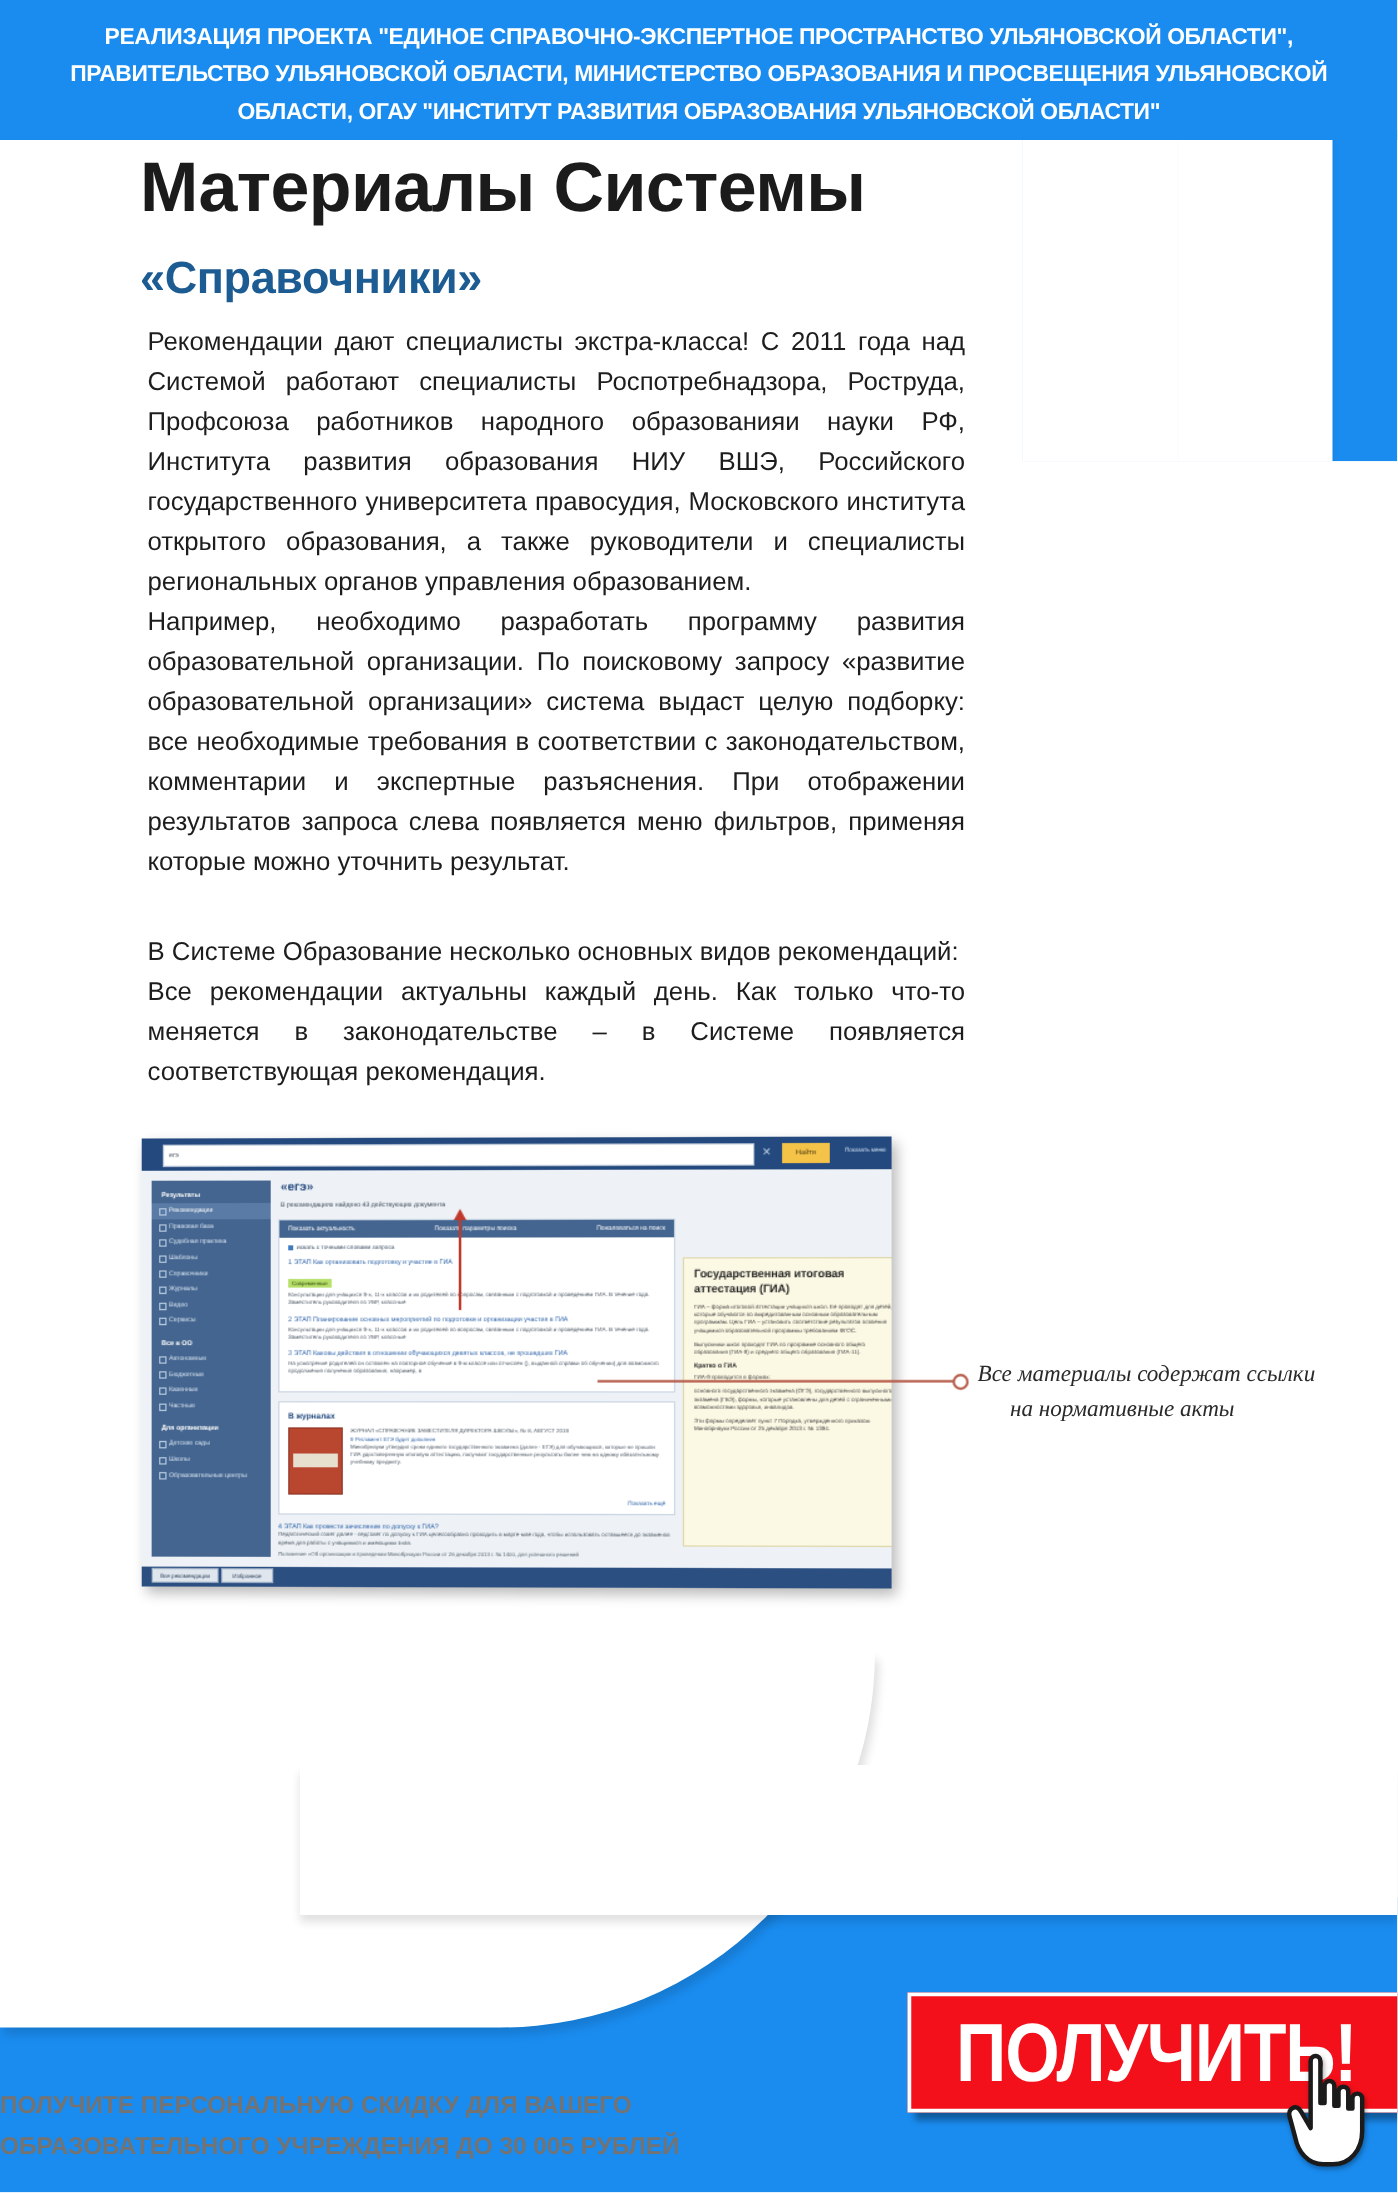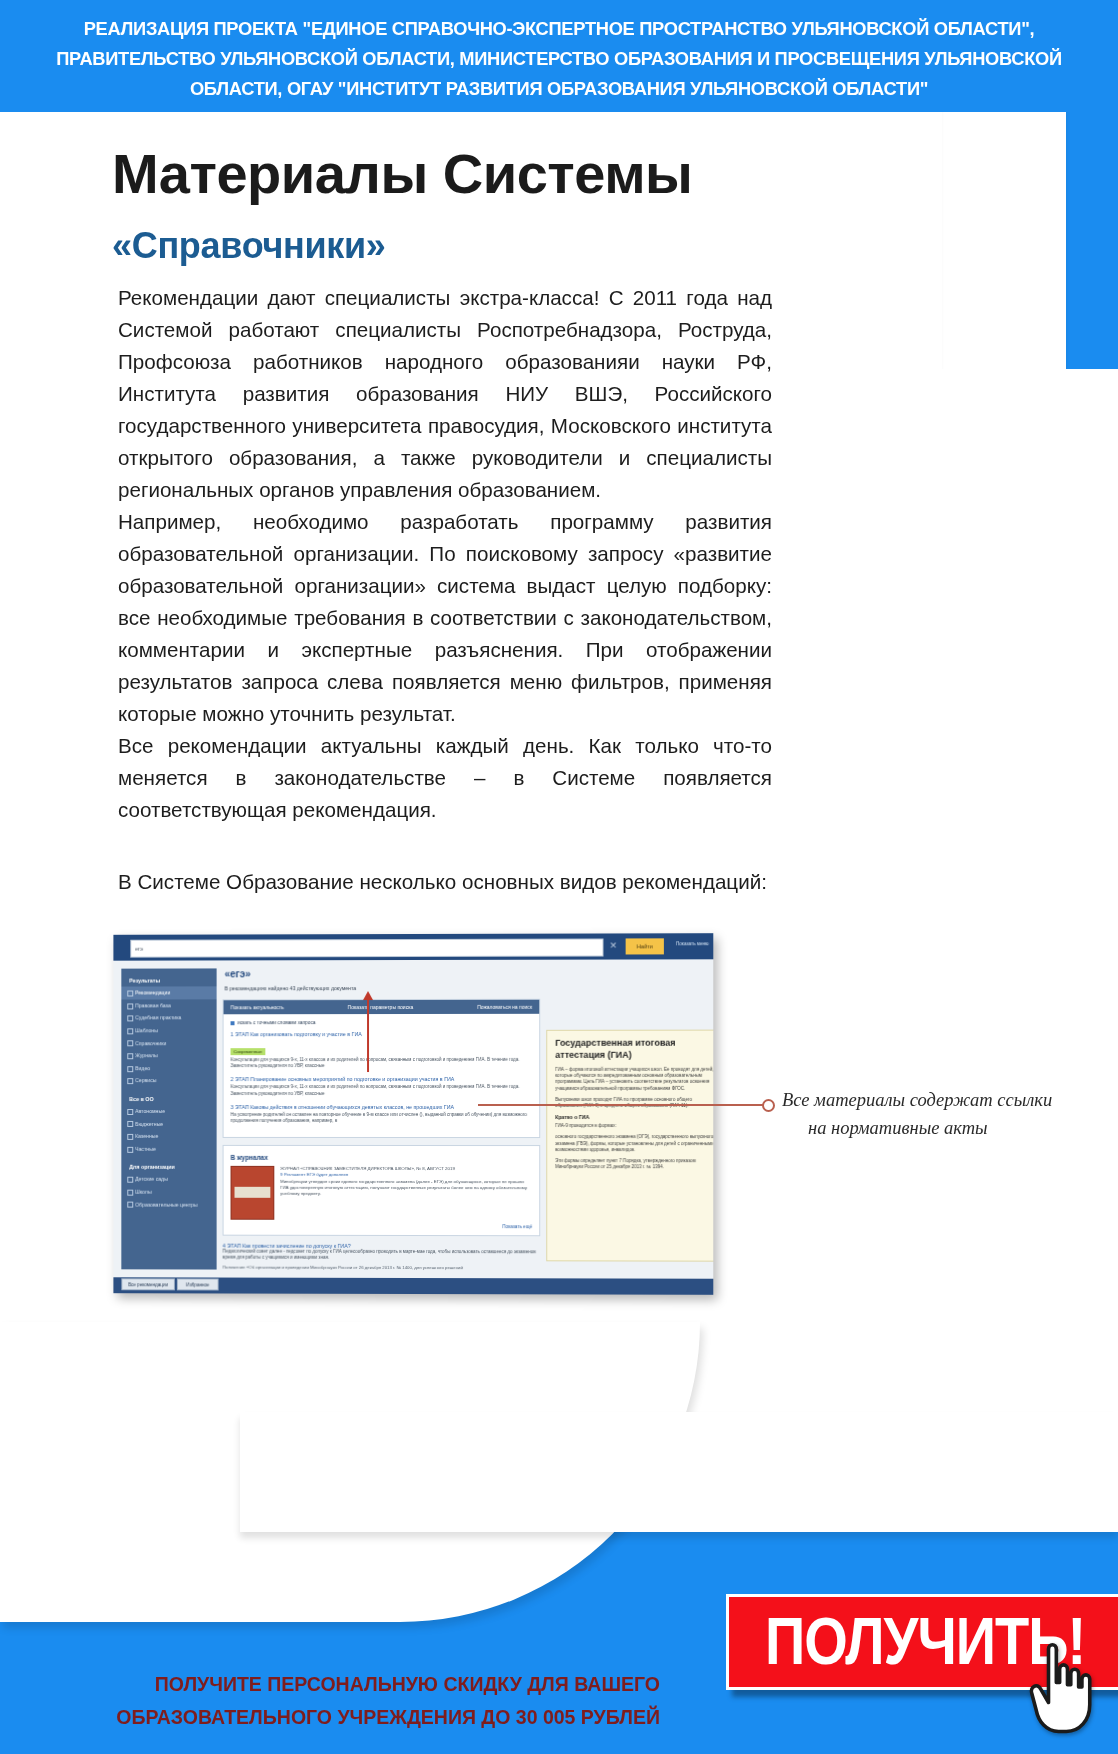--- a/index.html
+++ b/index.html
@@ -79,23 +79,23 @@
   }
   .bottom-white-right{
     position:absolute;left:240px;bottom:222px;width:878px;height:120px;
     background:#ffffff;z-index:2;
     box-shadow:0 6px 7px rgba(0,0,0,0.12);
   }
 
   .bottom-text{
     position:absolute;left:0;bottom:20px;width:660px;
     z-index:6;
-    color:#7f1d1d;font-weight:bold;
+    color:#737373;font-weight:bold;
     font-size:19.5px;line-height:33px;
-    text-align:right;letter-spacing:0px;
+    text-align:left;letter-spacing:0px;
     white-space:nowrap;
   }
   .bottom-text .bline{display:block;}
 
   
   .cta-wrap{
     position:absolute;right:-6px;bottom:64px;z-index:8;
   }
   .cta-button{
     position:relative;
@@ -114,21 +114,21 @@
     transform:scaleY(1.18);
   }
   .cta-hand{
     position:absolute;right:22px;bottom:-46px;
     width:78px;height:96px;z-index:9;
     filter:drop-shadow(1px 2px 2px rgba(0,0,0,.35));
   }
 
   
   .content{
-    position:absolute;left:0;top:124px;width:1118px;
+    position:absolute;left:0;top:100px;width:1118px;
     z-index:5;
   }
   .page-title{
     margin:0;padding:18px 0 0 112px;
     font-size:56px;line-height:64px;
     font-weight:bold;color:#1b1b1b;
     letter-spacing:-0.5px;
   }
   .section-title{
     margin:0;padding:18px 0 4px 112px;
@@ -340,22 +340,22 @@
 
   <div class="content">
 
     <h1 class="page-title">Материалы Системы</h1>
 
     <h2 class="section-title">«Справочники»</h2>
 
     <div class="body-col">
       <p class="para para-lead">Рекомендации дают специалисты экстра-класса! С 2011 года над Системой работают специалисты Роспотребнадзора, Роструда, Профсоюза работников народного образованияи науки РФ, Института развития образования НИУ ВШЭ, Российского государственного университета правосудия, Московского института открытого образования, а также руководители и специалисты региональных органов управления образованием.</p>
       <p class="para para-gap">Например, необходимо разработать программу развития образовательной организации. По поисковому запросу «развитие образовательной организации» система выдаст целую подборку: все необходимые требования в соответствии с законодательством, комментарии и экспертные разъяснения. При отображении результатов запроса слева появляется меню фильтров, применяя которые можно уточнить результат.</p>
+      <p class="para para-intro">В Системе Образование несколько основных видов рекомендаций:</p>
       <p class="para para-gap">Все рекомендации актуальны каждый день. Как только что-то меняется в законодательстве – в Системе появляется соответствующая рекомендация.</p>
-      <p class="para para-intro">В Системе Образование несколько основных видов рекомендаций:</p>
     </div>
 
     <div class="shot-area">
       <div class="shot">
 
         <div class="shot-topbar">
           <div class="shot-search">
             <span class="shot-search-text">егэ</span>
           </div>
           <span class="shot-x">✕</span>

